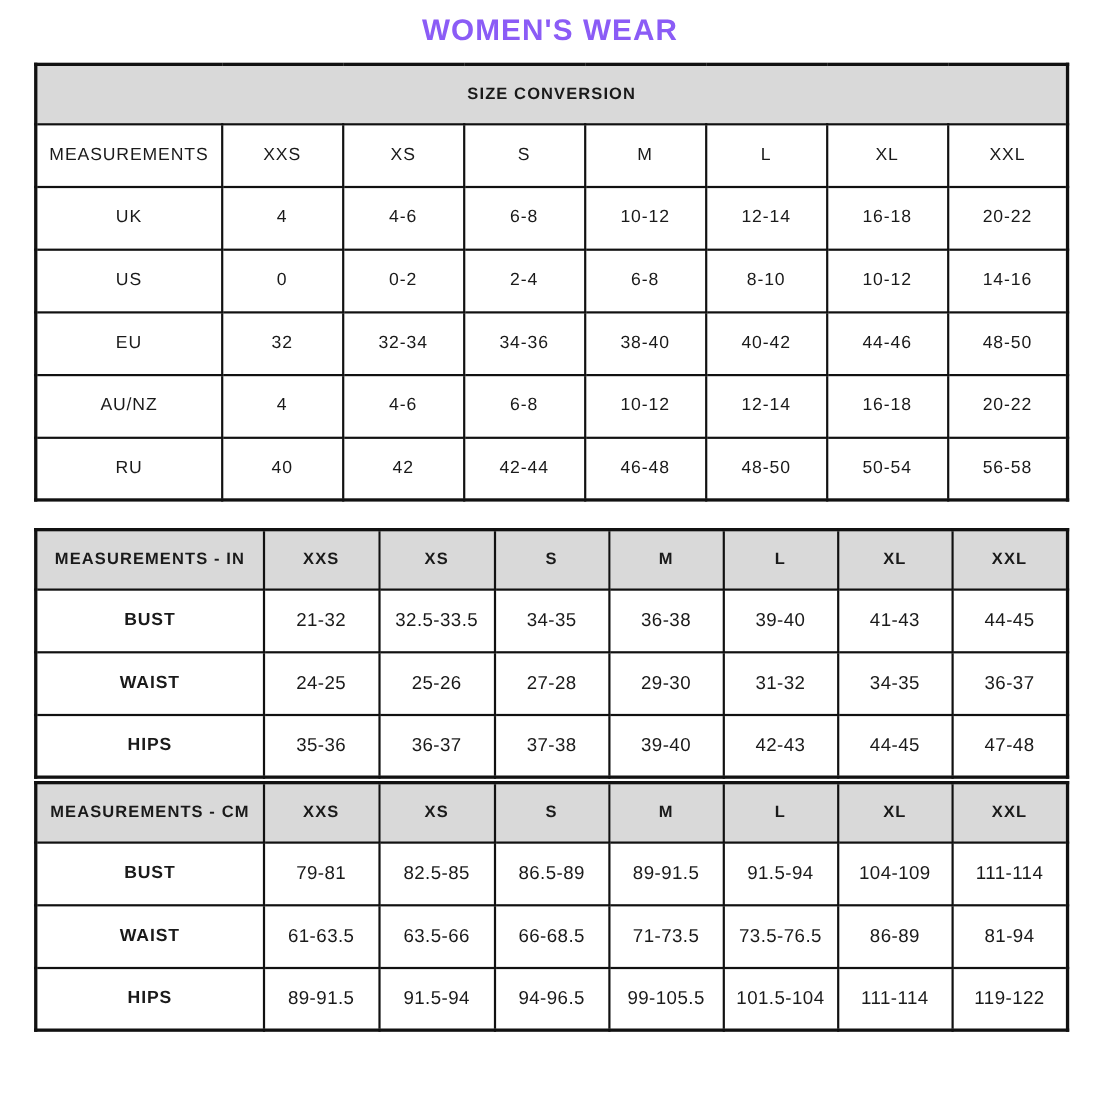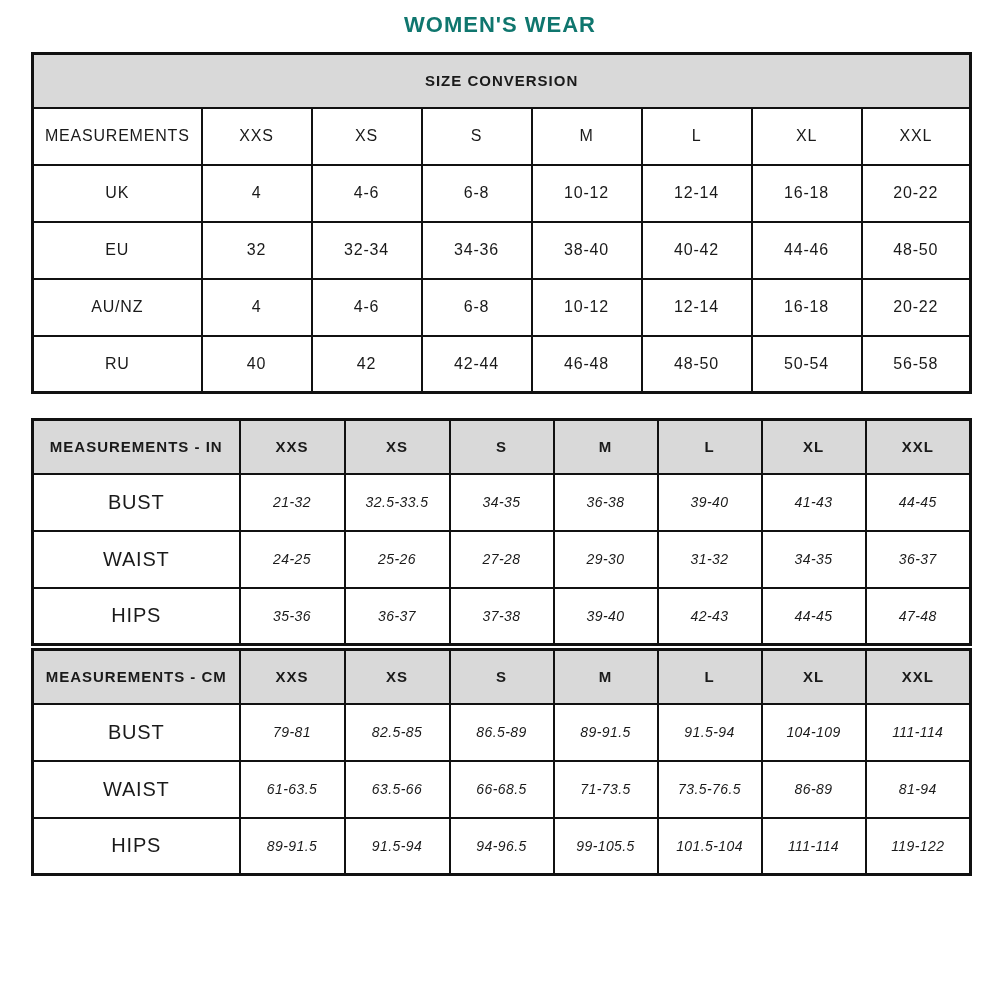--- a/index.html
+++ b/index.html
@@ -10,24 +10,24 @@
     color: #1a1a1a;
   }
   .page {
     width: 1000px;
     height: 1000px;
     background: #ffffff;
     padding: 12px 31px 0 31px;
   }
   .page-title {
     text-align: center;
-    font-size: 22px;
+    font-size: 27px;
     font-weight: bold;
     letter-spacing: 1px;
-    color: #0f766e;
+    color: #8b5cf6;
     margin-bottom: 14px;
   }
   table {
     border-collapse: collapse;
     table-layout: fixed;
     width: 938px;
     border: 3px solid #111111;
   }
   td, th {
     border: 2px solid #111111;
@@ -50,22 +50,22 @@
   
   .tbl-meas { margin-bottom: 2px; }
   .tbl-meas td, .tbl-meas th { height: 57px; }
   .tbl-meas .head-row th {
     height: 54px;
     background: #d9d9d9;
     font-weight: bold;
     font-size: 15px;
     letter-spacing: 1px;
   }
-  .tbl-meas tbody th { font-size: 20px; letter-spacing: 0.8px; font-weight: normal; }
-  .tbl-meas tbody td { font-size: 14px; letter-spacing: 0.4px; font-style: italic; }
+  .tbl-meas tbody th { font-size: 16px; letter-spacing: 0.8px; font-weight: bold; }
+  .tbl-meas tbody td { font-size: 17px; letter-spacing: 0.4px; }
 </style>
 </head>
 <body>
 
 <div class="page">
 
   <div class="page-title">WOMEN'S WEAR</div>
 
   <table class="tbl-conv">
     <colgroup>
@@ -98,20 +98,30 @@
           <th>UK</th>
           <td>4</td>
           <td>4-6</td>
           <td>6-8</td>
           <td>10-12</td>
           <td>12-14</td>
           <td>16-18</td>
           <td>20-22</td>
         </tr>
         <tr>
+          <th>US</th>
+          <td>0</td>
+          <td>0-2</td>
+          <td>2-4</td>
+          <td>6-8</td>
+          <td>8-10</td>
+          <td>10-12</td>
+          <td>14-16</td>
+        </tr>
+        <tr>
           <th>EU</th>
           <td>32</td>
           <td>32-34</td>
           <td>34-36</td>
           <td>38-40</td>
           <td>40-42</td>
           <td>44-46</td>
           <td>48-50</td>
         </tr>
         <tr>

